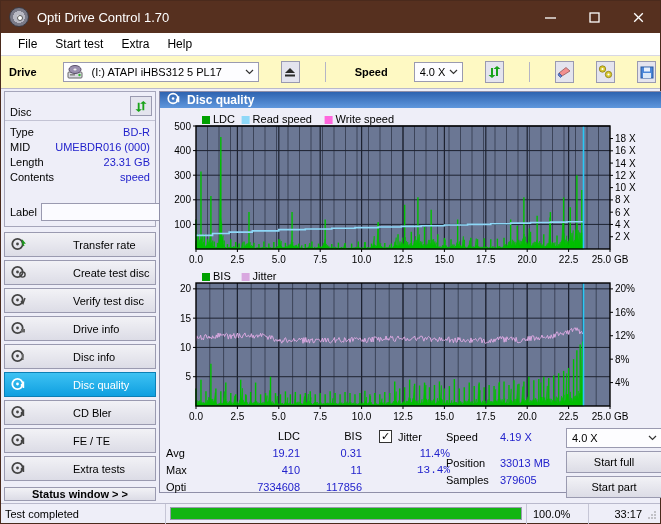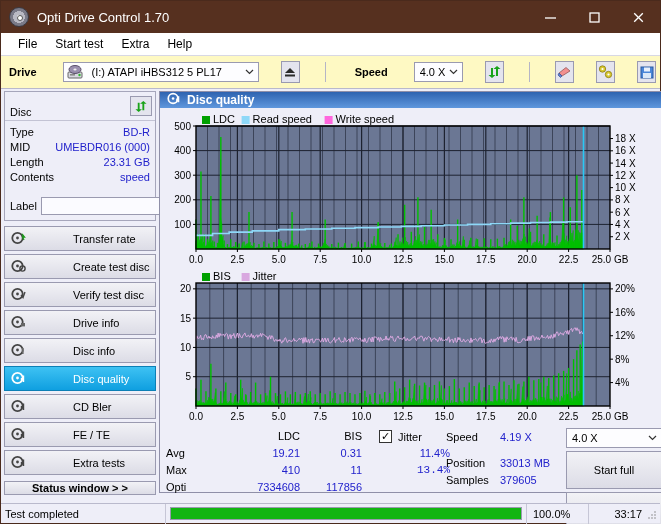--- a/index.html
+++ b/index.html
@@ -90,21 +90,21 @@
   }
   .disc-head .t{font-weight:normal;font-size:11px;color:#000;margin-top:12px;}
   .mini-btn{
     width:22px;height:20px;border:1px solid #9a9ab0;background:#e4e4ee;
     display:flex;align-items:center;justify-content:center;box-sizing:border-box;
   }
   .disc-rows{padding:3px 5px 4px 5px;}
   .drow{display:flex;justify-content:space-between;align-items:center;height:15px;font-size:11px;}
   .drow .k{color:#000;}
   .drow .v{color:#2222cc;}
-  .label-row{display:flex;align-items:center;gap:4px;height:21px;margin-top:11px;}
+  .label-row{display:flex;align-items:center;gap:4px;height:21px;margin-top:17px;}
   .label-row .k{color:#000;width:36px;}
   .lab-input{
     flex:1 1 auto;height:18px;background:#fbfbff;border:1px solid #9a9ab0;
     box-sizing:border-box;
   }
   .navlist{display:flex;flex-direction:column;gap:3px;}
   .navbtn{
     height:25px;border:1px solid #9a9ab0;background:linear-gradient(#f2f2f6,#dcdce6);
     display:flex;align-items:center;gap:7px;padding-left:6px;box-sizing:border-box;
     font-size:11px;color:#000;
@@ -148,21 +148,21 @@
     font-size:11px;color:#000;line-height:1;
   }
   .jitlbl{padding-left:6px;color:#000;}
   .stats-right{flex:1 1 auto;display:flex;padding-right:6px;}
   .sr-left{width:120px;flex:0 0 120px;}
   .srow{display:flex;align-items:center;height:17px;}
   .srow .k{width:54px;color:#000;}
   .srow .v{color:#2222cc;}
   .sr-right{flex:1 1 auto;display:flex;flex-direction:column;gap:3px;align-items:flex-end;}
   .btn{
-    height:38px;border:1px solid #9a9ab0;background:linear-gradient(#f2f2f6,#dcdce6);
+    height:22px;border:1px solid #9a9ab0;background:linear-gradient(#f2f2f6,#dcdce6);
     display:flex;align-items:center;justify-content:center;font-size:11px;color:#000;
     box-sizing:border-box;width:96px;
   }
   #speed-combo2{width:96px;height:20px;}
   
   .statusbar{
     position:absolute;left:0;bottom:0;width:100%;height:20px;
     background:#eeeef8;border-top:1px solid #b9b9cc;
     display:flex;align-items:center;font-size:11px;color:#000;
     box-sizing:border-box;

